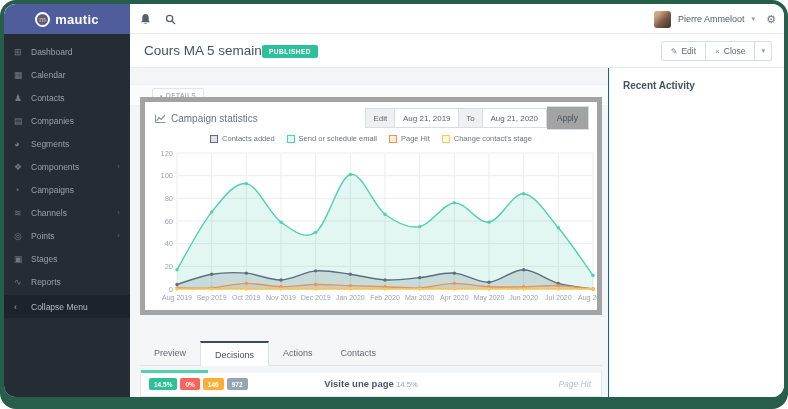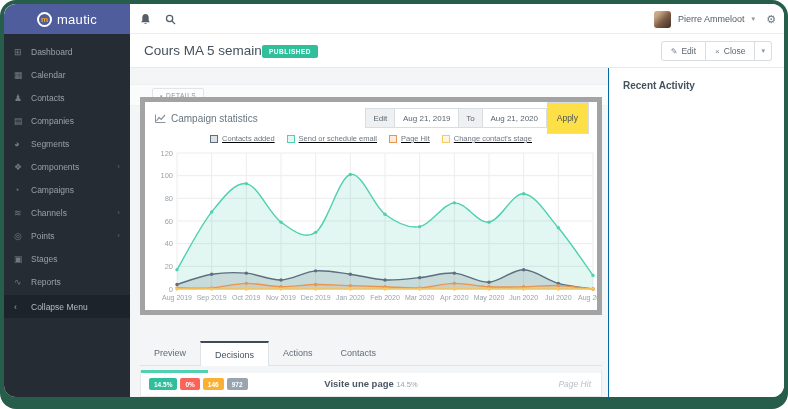--- a/index.html
+++ b/index.html
@@ -4,21 +4,21 @@
 <style>
   * { margin:0; padding:0; box-sizing:border-box; }
   html,body { width:788px; height:409px; font-family:"Liberation Sans", sans-serif; background:#ffffff; }
   .frame { position:absolute; left:0; top:0; width:788px; height:409px; background:#275d4b; border-radius:16px; overflow:hidden; }
   .screen { position:absolute; left:4px; top:4px; width:780px; height:393px; background:#ffffff; border-radius:12px; overflow:hidden; }
 
   
   .topbar { position:absolute; left:0; top:0; width:780px; height:30px; background:#ffffff; border-bottom:1px solid #ededed; }
   .logo-block { position:absolute; left:0; top:0; width:126px; height:30px; background:#4f5d9c; display:flex; align-items:center; justify-content:center; gap:5px; }
   .logo-circle { width:15px; height:15px; border:2px solid #ffffff; border-radius:50%; display:flex; align-items:center; justify-content:center; color:#f5a623; font-size:8px; font-weight:bold; background:#4f5d9c; }
-  .logo-text { color:#ffffff; font-size:13px; font-weight:normal; letter-spacing:.3px; }
+  .logo-text { color:#ffffff; font-size:13px; font-weight:bold; letter-spacing:.3px; }
   .topbar-icons { position:absolute; left:136px; top:0; height:30px; display:flex; align-items:center; gap:14px; }
   .topbar-right { position:absolute; right:8px; top:0; height:30px; display:flex; align-items:center; gap:7px;margin-left:42px; }
   .avatar { width:17px; height:17px; border-radius:3px; background:linear-gradient(135deg,#c9a888 20%,#7d5b43 55%,#3a2e26 100%); }
   .user-name { font-size:9px; color:#515c66; }
   .caret { font-size:7px; color:#8b959e; }
   .gear { font-size:11px; color:#6b7680; margin-left:4px; }
 
   
   .sidebar { position:absolute; left:0; top:30px; width:126px; bottom:0; background:#262c34; }
   .side-menu { padding-top:6px; }
@@ -46,22 +46,22 @@
   .details-bar { position:absolute; left:0; top:16px; width:478px; height:22px; background:#fafbfb; border-top:1px solid #f0f1f2; border-bottom:1px solid #f0f1f2; }
   .details-btn { position:absolute; left:22px; top:3px; background:#fdfdfd; border:1px solid #e2e5e7; border-radius:2px; font-size:6.5px; color:#8a97a0; letter-spacing:.5px; padding:3px 7px; cursor:pointer; display:flex; gap:3px; align-items:center; }
 
   .stats-card { position:absolute; left:10px; top:29px; width:462px; height:218px; background:#ffffff; border:5px solid #a3a3a3; }
   .card-header { height:32px; display:flex; align-items:center; justify-content:space-between; padding:0 8px 0 10px; }
   .card-title { font-size:10px; color:#67757f; display:flex; align-items:center; gap:5px; }
   .range-group { display:flex; align-items:center; }
   .range-label { height:20px; display:flex; align-items:center; padding:0 7px; background:#eef0f1; border:1px solid #d8dde2; font-size:8px; color:#5a6570; }
   .range-input { height:20px; width:64px; border:1px solid #d8dde2; border-left:none; font-size:8px; color:#5a6570; text-align:center; background:#ffffff; font-family:"Liberation Sans",sans-serif; }
   .range-to { border-left:none; }
-  .apply-btn { height:32px; background:#fde047; border:1px solid #d8dde2; border-left:none; font-size:8.5px; color:#45525e; padding:0 10px; cursor:pointer; font-family:"Liberation Sans",sans-serif; }
-  .legend-row { display:flex; justify-content:center; gap:12px; margin-top:0;text-decoration:underline; }
+  .apply-btn { height:24px; background:#a3a3a3; border:1px solid #d8dde2; border-left:none; font-size:8.5px; color:#45525e; padding:0 10px; cursor:pointer; font-family:"Liberation Sans",sans-serif; }
+  .legend-row { display:flex; justify-content:center; gap:12px; margin-top:0; }
   .lg-item { display:flex; align-items:center; gap:4px; cursor:pointer; }
   .lg-swatch { width:8px; height:8px; border:1px solid #999; }
   .lg-label { font-size:7.5px; color:#6b7680; }
   .chart-wrap { margin:4px 6px 0 8px; }
   svg text { font-family:"Liberation Sans", sans-serif; }
 
   
   .tab-bar { position:absolute; left:10px; top:272px; width:462px; height:26px; border-bottom:1px solid #dfe3e6; display:flex; align-items:flex-end; }
   .tab { height:25px; display:flex; align-items:center; padding:0 14px; font-size:9px; color:#5f6d79; cursor:pointer; }
   .tab.active { background:#ffffff; border:1px solid #dfe3e6; border-top:2px solid #3d4a59; border-bottom:none; margin-bottom:-1px; color:#45525e; }

